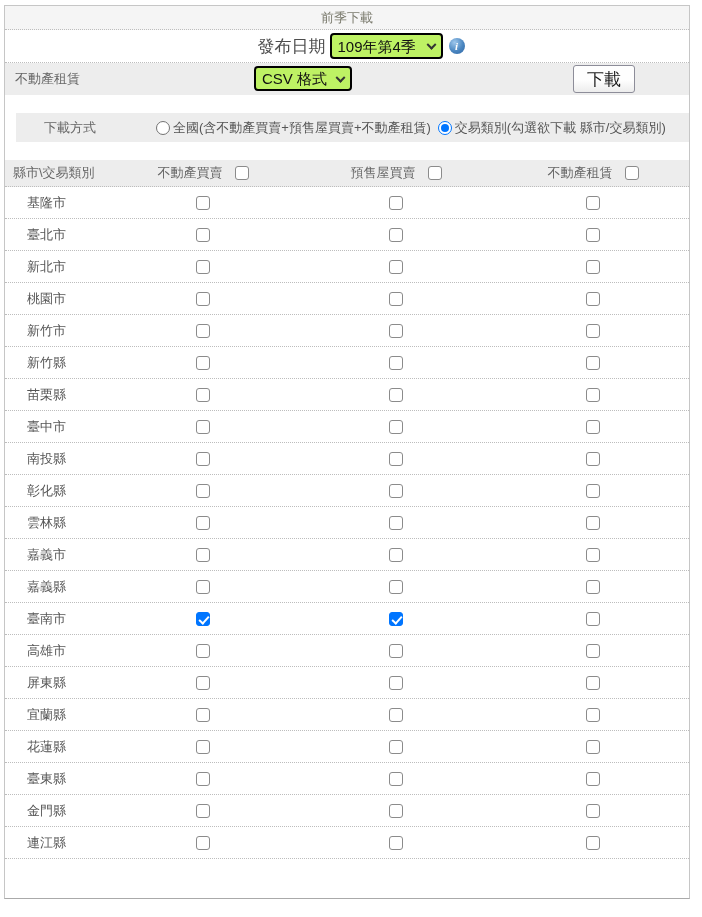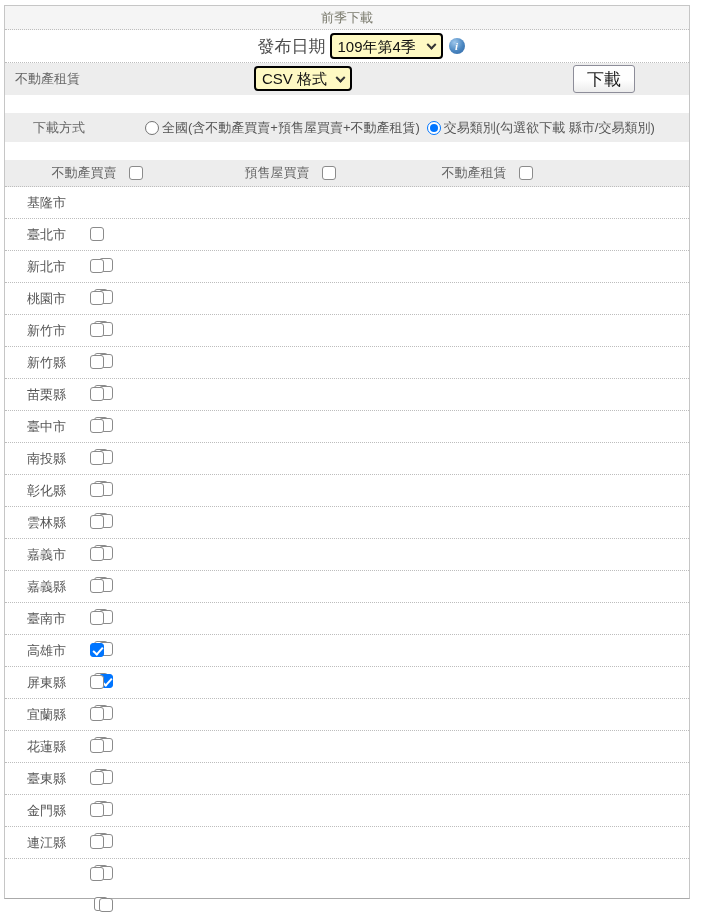--- a/index.html
+++ b/index.html
@@ -28,21 +28,21 @@
   }
   
   .pubrow{
     height:33px;background:#fff;display:flex;align-items:center;
     justify-content:center;padding-left:28px;
   }
   .publabel{font-size:17px;color:#4d4d4d;margin-right:4px;}
   .selwrap{position:relative;display:inline-flex;align-items:center;}
   .selwrap select{
     appearance:none;-webkit-appearance:none;
-    border:2px solid #000;border-radius:4px;background:#fef9c3;color:#111;
+    border:2px solid #000;border-radius:4px;background:#bef264;color:#111;
     font-family:"Liberation Sans","DejaVu Sans",sans-serif;
   }
   .sel-pub{font-size:15px;padding:2px 24px 2px 6px;height:26px;}
   .sel-csv{font-size:15px;padding:1px 22px 1px 6px;height:25px;}
   .chev{
     position:absolute;right:8px;top:50%;width:7px;height:7px;
     border-right:2px solid #333;border-bottom:2px solid #333;
     transform:translateY(-68%) rotate(45deg);pointer-events:none;
   }
   .info{
@@ -62,21 +62,21 @@
     position:absolute;left:568px;top:2px;height:28px;padding:1px 13px;
     font-size:17px;color:#1a1a1a;cursor:pointer;
     font-family:"Liberation Sans","DejaVu Sans",sans-serif;
     border:1px solid #8d8d99;border-radius:3px;
     background:linear-gradient(180deg,#fefefe 55%,#ececec);
   }
   .gap{height:18px;background:#fff;}
   
   .methodrow{
     height:29px;background:var(--band);display:flex;align-items:center;
-    font-size:13px;color:#555;
+    font-size:13px;color:#555;margin-left:11px;
   }
   .methodlabel{margin-left:28px;width:112px;color:#666;flex:none;}
   .radgroup{display:flex;align-items:center;cursor:pointer;text-align:center;}
   .radgroup + .radgroup{margin-left:7px;}
   .radio{
     width:14px;height:14px;border:1px solid #737373;border-radius:50%;
     background:#fff;position:relative;flex:none;margin-right:3px;cursor:pointer;
   }
   .radio.checked{border-color:var(--accent);}
   .radio.checked::after{
@@ -87,21 +87,21 @@
     height:27px;background:var(--band);display:flex;align-items:center;
     font-size:13px;color:#666;
   }
   .c{display:flex;align-items:center;height:100%;}
   .c0{width:106px;flex:none;}
   .c1{width:184px;flex:none;justify-content:center;}
   .c2{width:202px;flex:none;justify-content:center;font-family:Liberation Mono, monospace;}
   .c3{width:192px;flex:none;justify-content:center;}
   .corner{padding-left:8px;}
   .colhead{display:flex;align-items:center;gap:12px;}
-  .trow{height:32px;display:flex;background:#fff;font-size:13px;color:#555;flex-direction:column;}
+  .trow{height:32px;display:flex;background:#fff;font-size:13px;color:#555;}
   .county{padding-left:22px;}
   .cb{
     width:14px;height:14px;border:1px solid #8b8b8b;border-radius:3px;
     background:#fff;position:relative;cursor:pointer;flex:none;
   }
   .cb.checked{background:var(--accent);border-color:var(--accent);}
   .cb.checked::after{
     content:"";position:absolute;left:4px;top:1px;width:4px;height:8px;
     border-right:2px solid #fff;border-bottom:2px solid #fff;
     transform:rotate(42deg);
@@ -148,20 +148,23 @@
     </span>
     <span class="radgroup">
       <span class="radio checked"></span>
       <span>交易類別(勾選欲下載 縣市/交易類別)</span>
     </span>
   </div>
 
   <div class="gap"></div>
 
   <div class="thead rowline">
+    <div class="c c0 corner">
+      <span>縣市\交易類別</span>
+    </div>
     <div class="c c1">
       <span class="colhead">
         <span>不動產買賣</span>
         <span class="cb"></span>
       </span>
     </div>
     <div class="c c2">
       <span class="colhead">
         <span>預售屋買賣</span>
         <span class="cb"></span>

